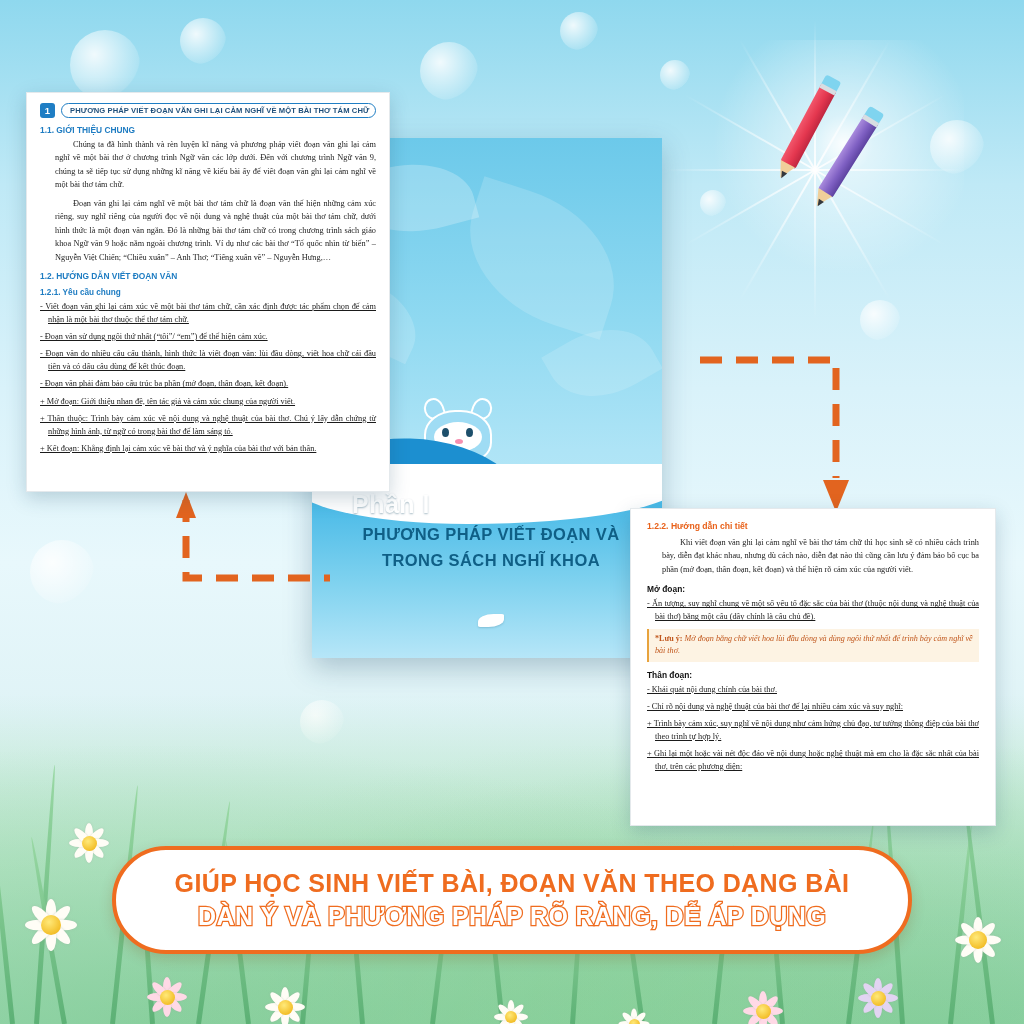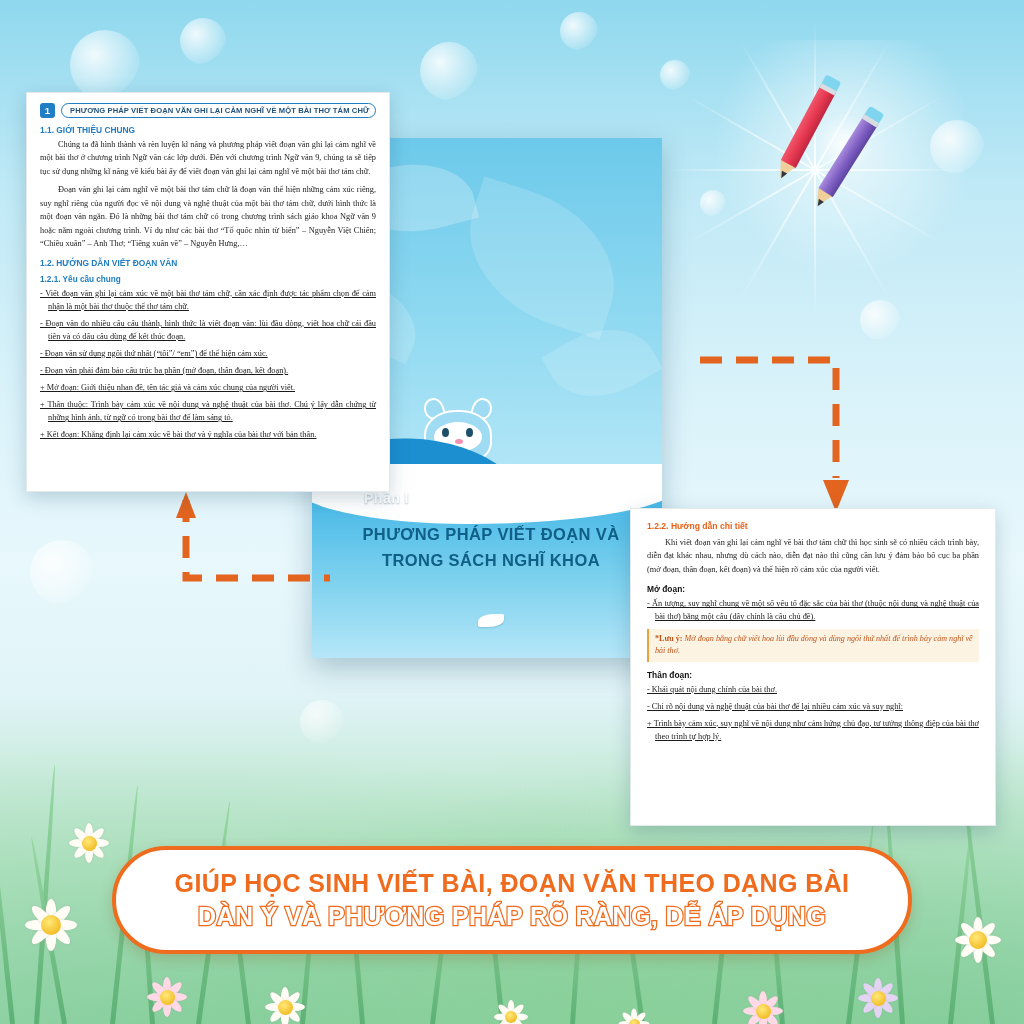--- a/index.html
+++ b/index.html
@@ -80,22 +80,22 @@
   }
   .cover-bottom {
     position: absolute; left: 0; right: 0; bottom: 0; height: 168px;
     background: linear-gradient(180deg,#41b6e6 0%, #7fd2ef 55%, #b6e6f8 100%);
   }
   .cover-bottom::before {
     content: ""; position: absolute; left: -20px; right: -20px; top: -26px; height: 60px;
     background: #ffffff; border-radius: 0 0 55% 45% / 0 0 40px 40px;
   }
   .cover-part {
-    position: absolute; left: 52px; top: 352px; color: #ffffff;
-    font-family: "Liberation Sans", sans-serif; font-weight: 700; font-size: 14px;
+    position: absolute; left: 40px; top: 352px; color: #ffffff;
+    font-family: "Liberation Sans", sans-serif; font-weight: 700; font-size: 25px;
     letter-spacing: .5px; text-shadow: 0 1px 2px rgba(0,60,90,.35);
   }
   .cover-title {
     position: absolute; left: 26px; right: 18px; top: 384px;
     text-align: center; color: #0f5f86;
     font-family: "Liberation Sans", sans-serif; font-weight: 700;
     font-size: 16.5px; line-height: 1.55; letter-spacing: .4px;
   }
   .mascot { position: absolute; left: 104px; top: 254px; width: 86px; height: 74px; }
   .mascot .body {
@@ -152,21 +152,21 @@
   .h-orange {
     color: #e8611a; font-family: "Liberation Sans", sans-serif; font-weight: 700;
     font-size: 8.6px; margin: 0 0 5px 0;
   }
   .h-dark {
     color: #111; font-family: "Liberation Sans", sans-serif; font-weight: 700;
     font-size: 8.4px; margin: 8px 0 3px 0;
   }
   .para {
     font-size: 8.3px; line-height: 1.62; color: #1b1b1b; text-align: justify;
-    margin: 0 0 5px 0; text-indent: 18px;
+    margin: 0 0 5px 15px; text-indent: 18px;
   }
   .bullet {
     font-size: 8.3px; line-height: 1.58; color: #1b1b1b; text-align: justify;
     margin: 0 0 4px 0; padding-left: 8px; text-indent: -8px; text-decoration: underline;
   }
   .note {
     background: #fdf3e3; border-left: 2px solid #e8a33d; padding: 4px 6px;
     font-size: 8.1px; line-height: 1.55; color: #c0551a; font-style: italic; margin: 5px 0;
   }
   .note b { font-style: normal; }
@@ -404,22 +404,22 @@
   </div>
 
   <div class="h-blue">1.1. GIỚI THIỆU CHUNG</div>
   <p class="para">Chúng ta đã hình thành và rèn luyện kĩ năng và phương pháp viết đoạn văn ghi lại cảm nghĩ về một bài thơ ở chương trình Ngữ văn các lớp dưới. Đến với chương trình Ngữ văn 9, chúng ta sẽ tiếp tục sử dụng những kĩ năng về kiểu bài ấy để viết đoạn văn ghi lại cảm nghĩ về một bài thơ tám chữ.</p>
   <p class="para">Đoạn văn ghi lại cảm nghĩ về một bài thơ tám chữ là đoạn văn thể hiện những cảm xúc riêng, suy nghĩ riêng của người đọc về nội dung và nghệ thuật của một bài thơ tám chữ, dưới hình thức là một đoạn văn ngắn. Đó là những bài thơ tám chữ có trong chương trình sách giáo khoa Ngữ văn 9 hoặc nằm ngoài chương trình. Ví dụ như các bài thơ “Tổ quốc nhìn từ biển” – Nguyễn Việt Chiến; “Chiều xuân” – Anh Thơ; “Tiếng xuân về” – Nguyễn Hưng,…</p>
 
   <div class="h-blue">1.2. HƯỚNG DẪN VIẾT ĐOẠN VĂN</div>
   <div class="h-blue sub">1.2.1. Yêu cầu chung</div>
 
   <p class="bullet">- Viết đoạn văn ghi lại cảm xúc về một bài thơ tám chữ, cần xác định được tác phẩm chọn để cảm nhận là một bài thơ thuộc thể thơ tám chữ.</p>
+  <p class="bullet">- Đoạn văn sử dụng ngôi thứ nhất (“tôi”/ “em”) để thể hiện cảm xúc.</p>
   <p class="bullet">- Đoạn văn do nhiều câu cấu thành, hình thức là viết đoạn văn: lùi đầu dòng, viết hoa chữ cái đầu tiên và có dấu câu dùng để kết thúc đoạn.</p>
-  <p class="bullet">- Đoạn văn sử dụng ngôi thứ nhất (“tôi”/ “em”) để thể hiện cảm xúc.</p>
   <p class="bullet">- Đoạn văn phải đảm bảo cấu trúc ba phần (mở đoạn, thân đoạn, kết đoạn).</p>
   <p class="bullet">+ Mở đoạn: Giới thiệu nhan đề, tên tác giả và cảm xúc chung của người viết.</p>
   <p class="bullet">+ Thân thuộc: Trình bày cảm xúc về nội dung và nghệ thuật của bài thơ. Chú ý lấy dẫn chứng từ những hình ảnh, từ ngữ có trong bài thơ để làm sáng tỏ.</p>
   <p class="bullet">+ Kết đoạn: Khẳng định lại cảm xúc về bài thơ và ý nghĩa của bài thơ với bản thân.</p>
 </div>
 
 <div class="panel panel-right">
   <div class="h-orange">1.2.2. Hướng dẫn chi tiết</div>
   <p class="para">Khi viết đoạn văn ghi lại cảm nghĩ về bài thơ tám chữ thì học sinh sẽ có nhiều cách trình bày, diễn đạt khác nhau, nhưng dù cách nào, diễn đạt nào thì cũng cần lưu ý đảm bảo bố cục ba phần (mở đoạn, thân đoạn, kết đoạn) và thể hiện rõ cảm xúc của người viết.</p>
 
@@ -428,20 +428,21 @@
 
   <div class="note">
     <b>*Lưu ý:</b>
     <span>Mở đoạn bằng chữ viết hoa lùi đầu dòng và dùng ngôi thứ nhất để trình bày cảm nghĩ về bài thơ.</span>
   </div>
 
   <div class="h-dark">Thân đoạn:</div>
   <p class="bullet">- Khái quát nội dung chính của bài thơ.</p>
   <p class="bullet">- Chỉ rõ nội dung và nghệ thuật của bài thơ để lại nhiều cảm xúc và suy nghĩ:</p>
   <p class="bullet">+ Trình bày cảm xúc, suy nghĩ về nội dung như cảm hứng chủ đạo, tư tưởng thông điệp của bài thơ theo trình tự hợp lý.</p>
+  <p class="bullet">+ Ghi lại một hoặc vài nét độc đáo về nội dung hoặc nghệ thuật mà em cho là đặc sắc nhất của bài thơ, trên các phương diện:</p>
 </div>
 
 <div class="pencil" style="left:800px; top:82px; width:17px; height:88px; transform:rotate(28deg);">
   <div class="shaft" style="background:linear-gradient(90deg,#f2566b 0%,#e4374f 55%,#c02740 100%);"></div>
   <div class="eraser" style="background:#7fd4ef;"></div>
   <div class="ferrule"></div>
   <div class="tip"></div>
     <div class="lead"></div>
 </div>
 <div class="pencil" style="left:840px; top:112px; width:17px; height:88px; transform:rotate(32deg);">

